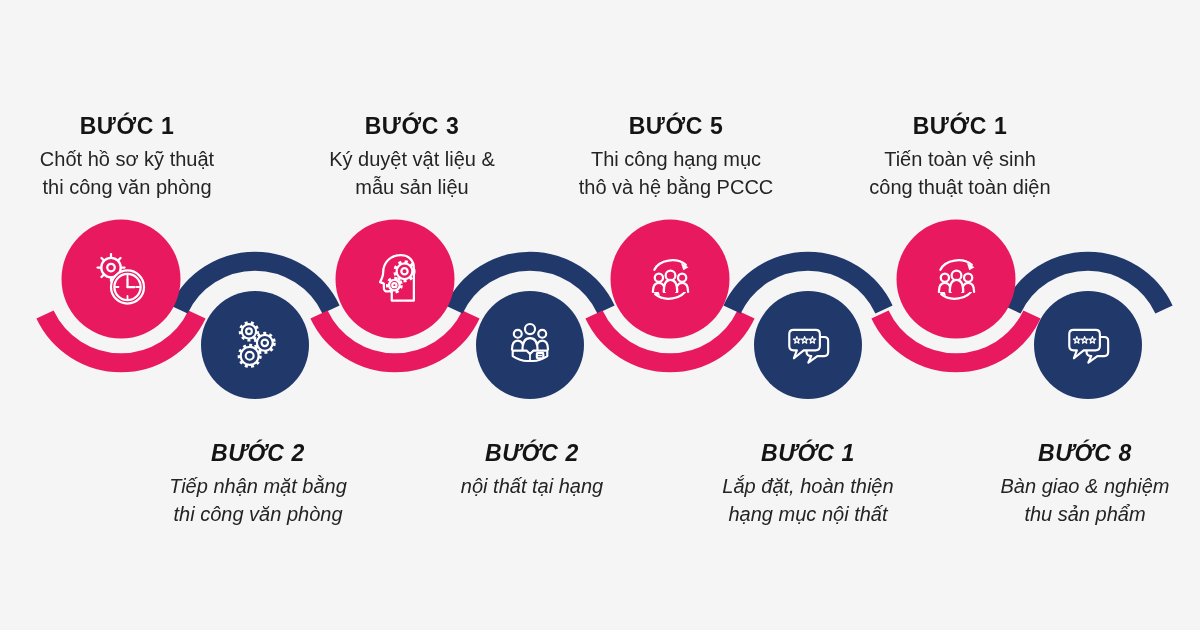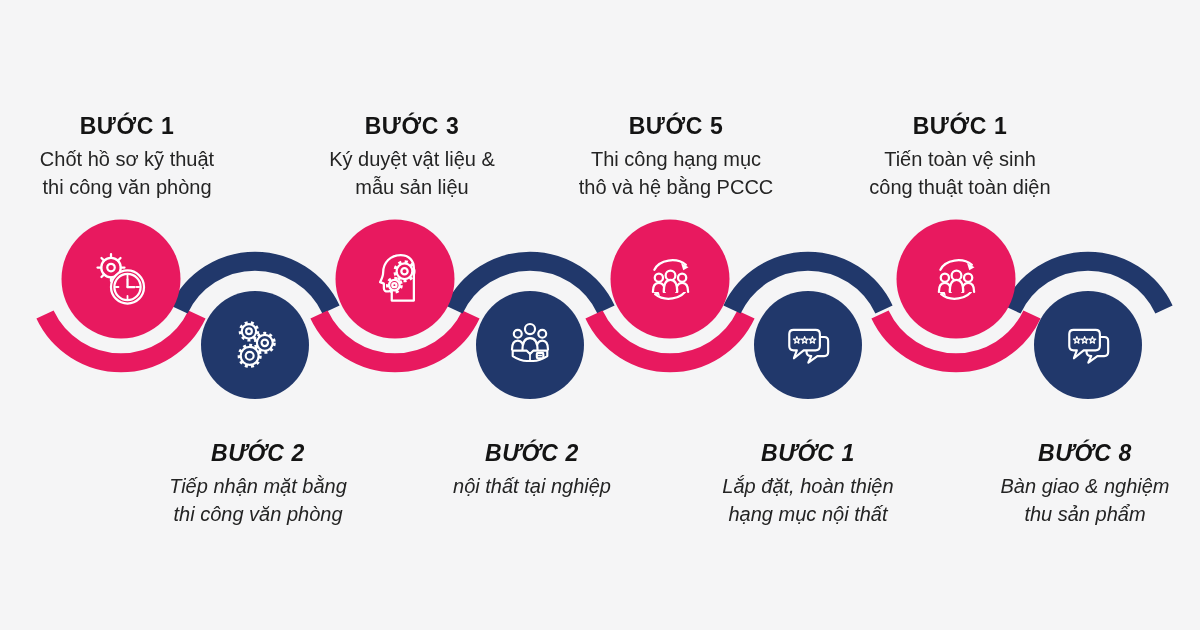--- a/index.html
+++ b/index.html
@@ -168,21 +168,21 @@
   </div>
 
   <div class="step-text top" style="left:272px">
     <div class="step-label">BƯỚC 3</div>
     <div class="step-line">Ký duyệt vật liệu &amp;</div>
     <div class="step-line">mẫu sản liệu</div>
   </div>
 
   <div class="step-text bottom" style="left:392px">
     <div class="step-label">BƯỚC 2</div>
-    <div class="step-line">nội thất tại nghiệp</div>
+    <div class="step-line">nội thất tại hạng</div>
   </div>
 
   <div class="step-text top" style="left:536px">
     <div class="step-label">BƯỚC 5</div>
     <div class="step-line">Thi công hạng mục</div>
     <div class="step-line">thô và hệ bằng PCCC</div>
   </div>
 
   <div class="step-text bottom" style="left:668px">
     <div class="step-label">BƯỚC 1</div>

